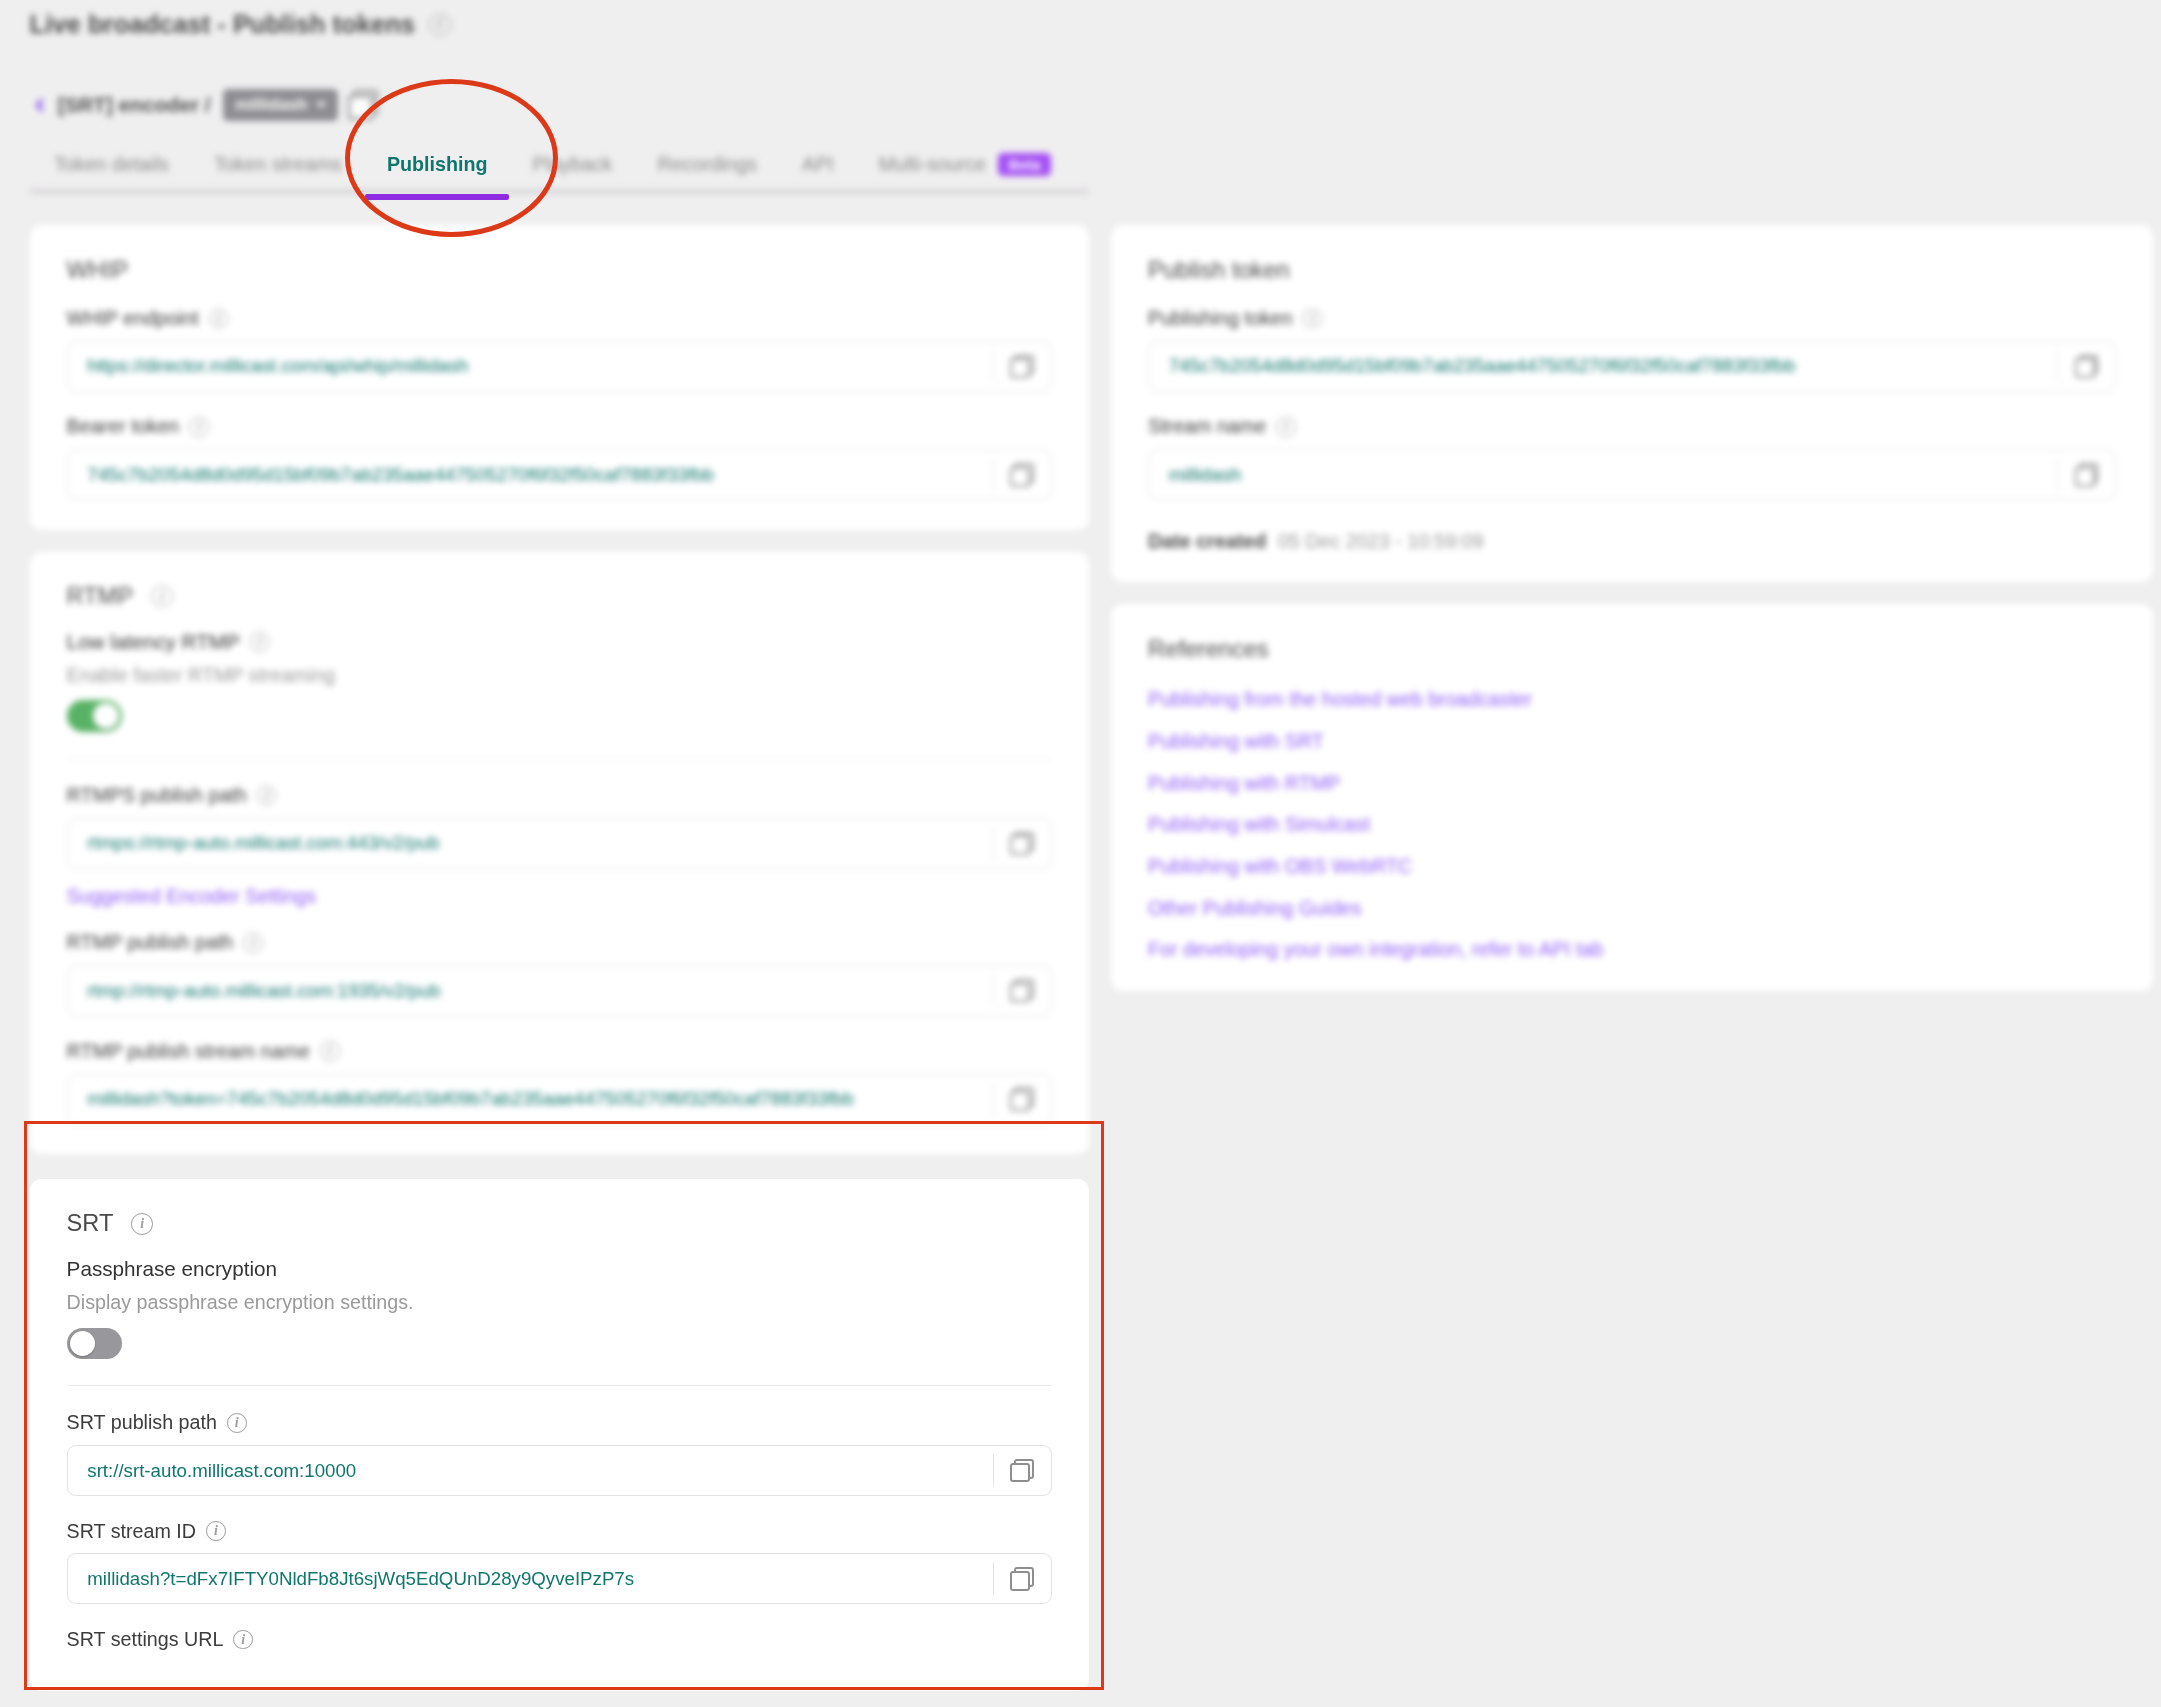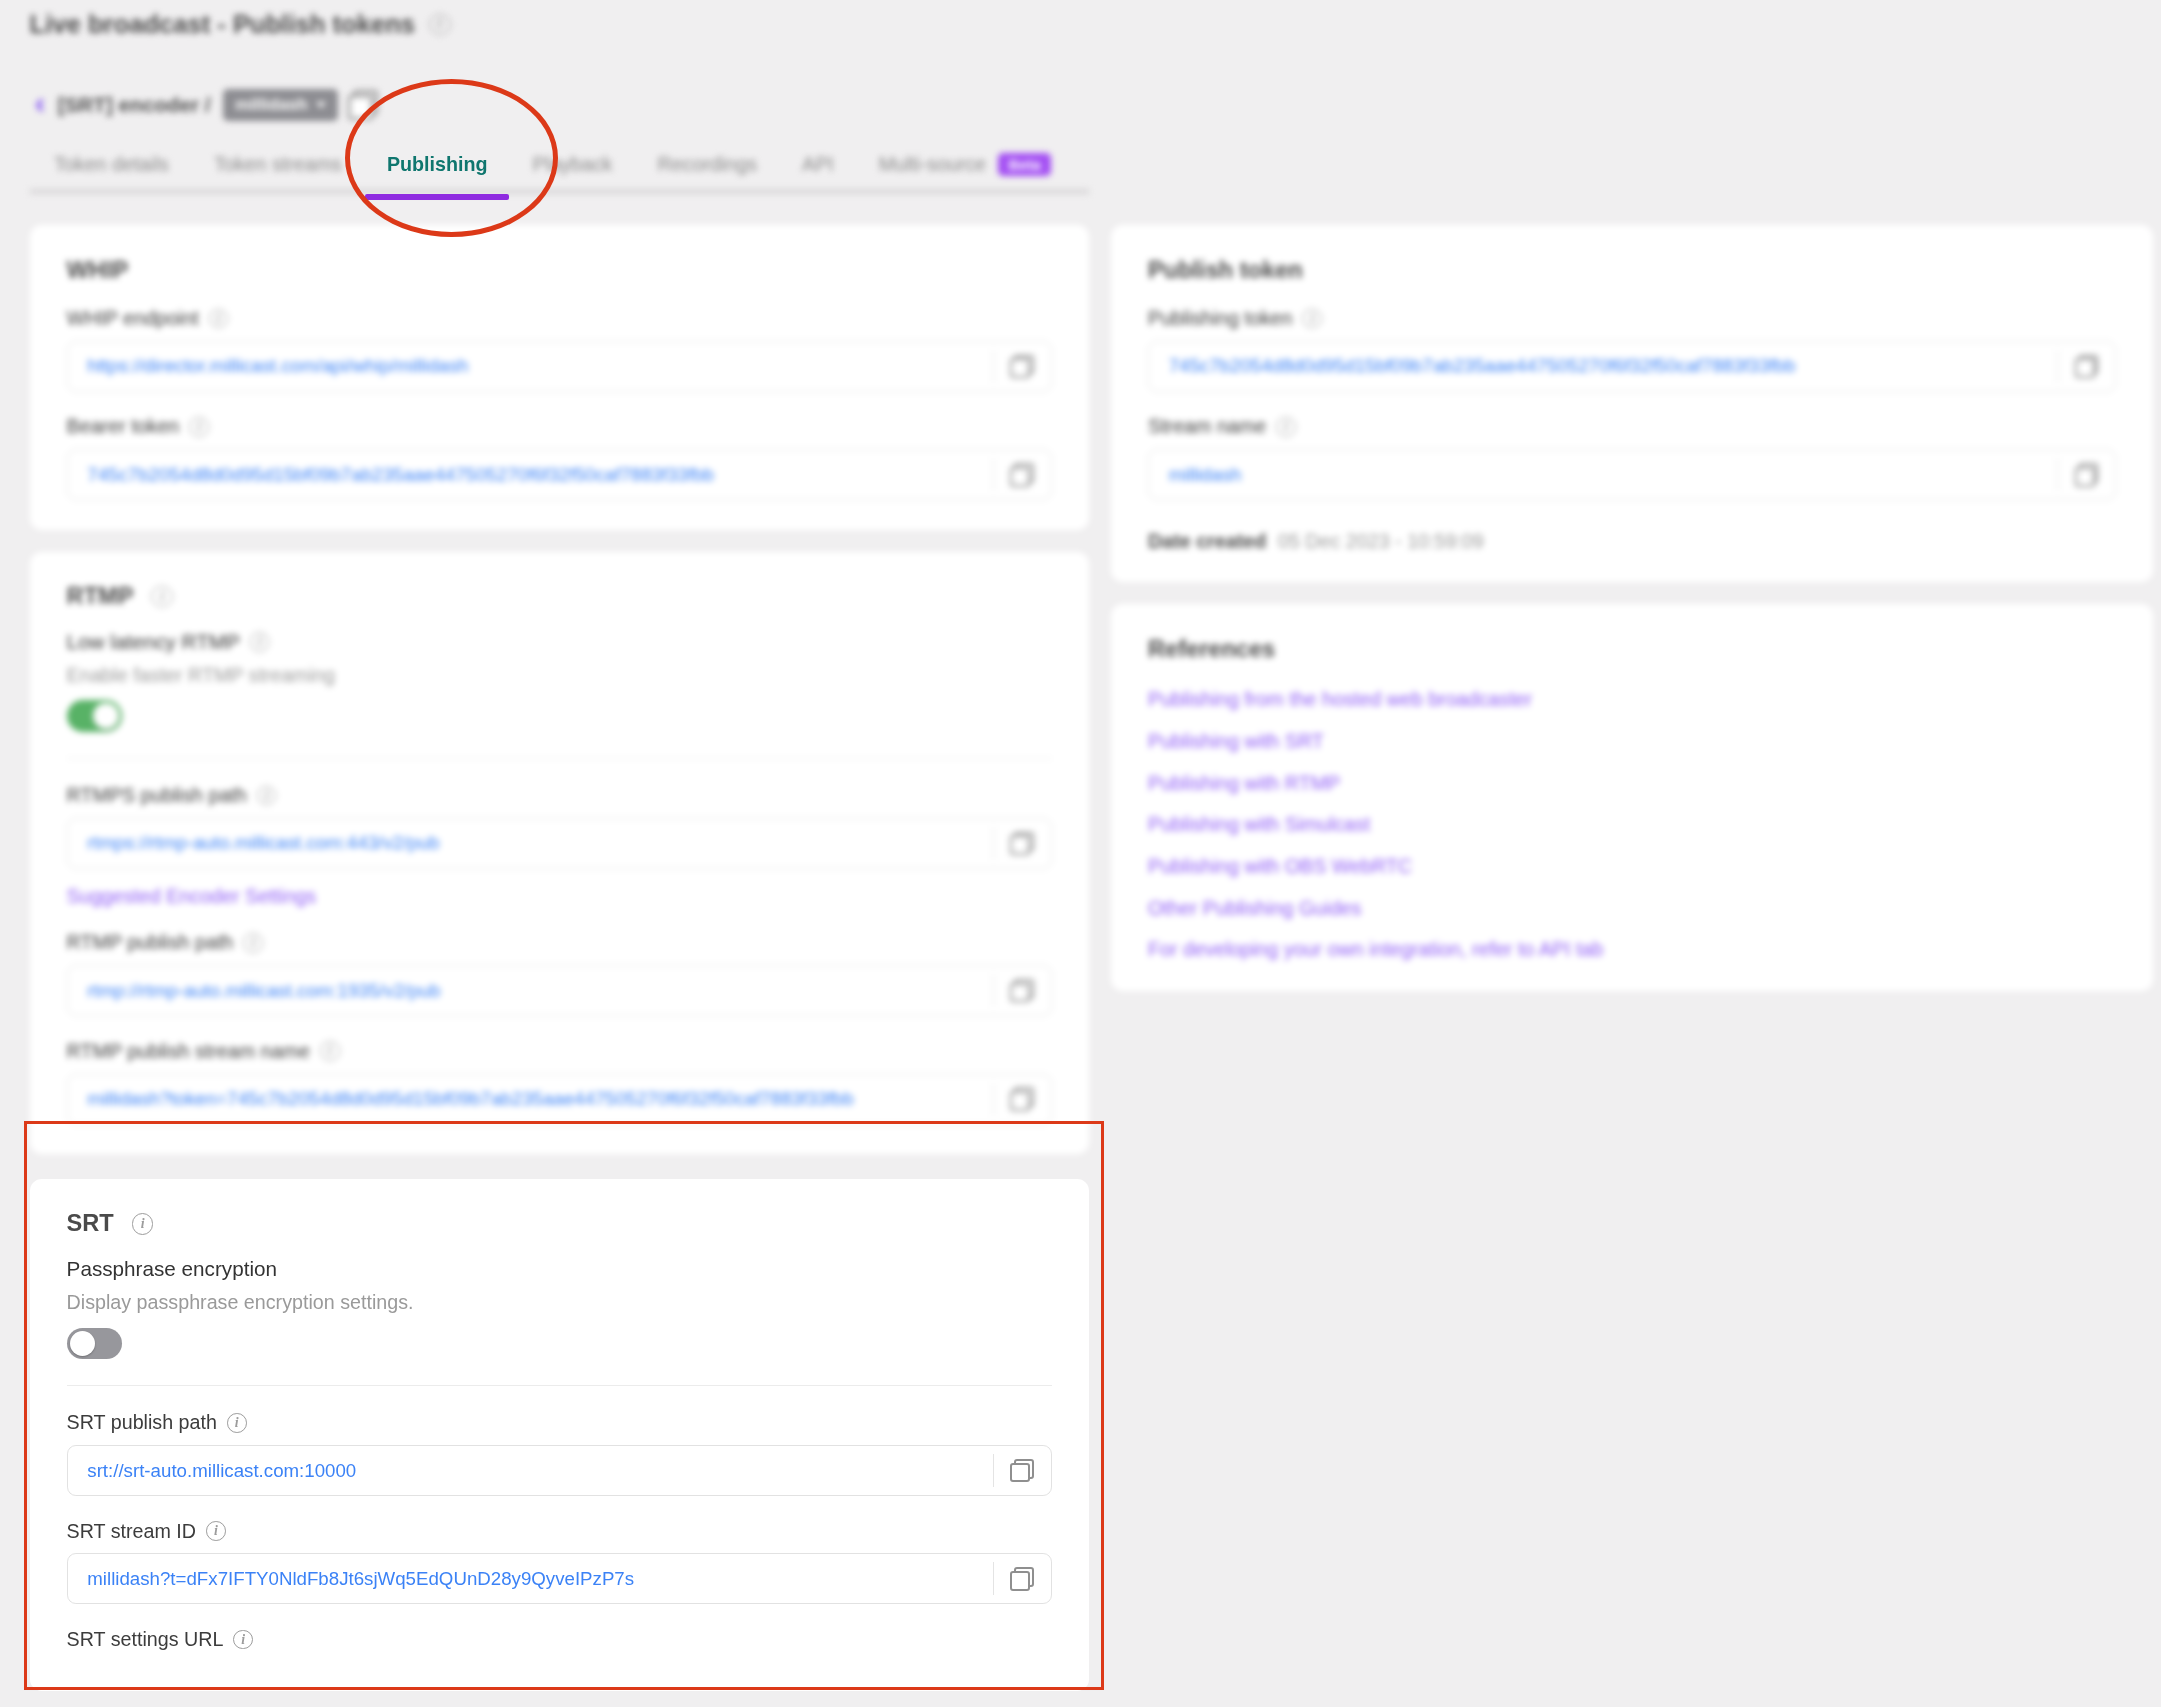--- a/index.html
+++ b/index.html
@@ -55,26 +55,26 @@
   .annotation-ellipse{ position:absolute; left:345px; top:79px; width:213px; height:158px;
         border:5.9px solid #dc3918; border-radius:50%; z-index:5; pointer-events:none;}
   .annotation-rect{ position:absolute; left:23.6px; top:1121px; width:1080px; height:569px;
         border:3.9px solid #dc3918; z-index:5; pointer-events:none;}
 
   
   .col-left{ position:absolute; left:29.6px; top:225px; width:1059px; }
   .col-right{ position:absolute; left:1111px; top:225px; width:1042px; }
   .card{ background:#fff; border-radius:11.8px; padding:31.5px 37px 29.6px; }
   .card + .card-gap{ height:21.7px; }
-  .card-title{ font-size:23.6px; font-weight:bold; color:#4a4a4a; display:flex; align-items:center; gap:18px; }
+  .card-title{ font-size:23.6px; font-weight:normal; color:#4a4a4a; display:flex; align-items:center; gap:18px; }
 
   .flabel{ font-size:19.7px; color:#3c3c3c; display:flex; align-items:center; gap:10px; margin-bottom:10.8px;}
   .field{ display:flex; align-items:center; height:51px; border:1px solid #e2e2e2;
           border-radius:8.9px; background:#fff; overflow:hidden;}
-  .field .val{ flex:1; padding:0 19.7px; font-size:18.7px; color:#3b82f6; white-space:nowrap;
+  .field .val{ flex:1; padding:0 19.7px; font-size:18.7px; color:#0f766e; white-space:nowrap;
                overflow:hidden; text-overflow:ellipsis; }
   .field .sep{ width:1px; height:33px; background:#e4e4e4; }
   .field .copy-btn{ width:57px; display:flex; align-items:center; justify-content:center; cursor:pointer; align-self:stretch;}
 
   .group{ margin-top:23.6px; }
   .divider{ height:1px; background:#ececec; margin:25.6px 0; }
 
   .toggle-row{ display:flex; align-items:flex-start; justify-content:space-between; margin-top:19.7px;flex-direction:column;}
   .toggle-texts .t-label{ font-size:20.7px; color:#333; margin-bottom:9.9px; display:flex; align-items:center; gap:9.9px;}
   .toggle-texts .t-desc{ font-size:19.7px; color:#9a9a9a; }

